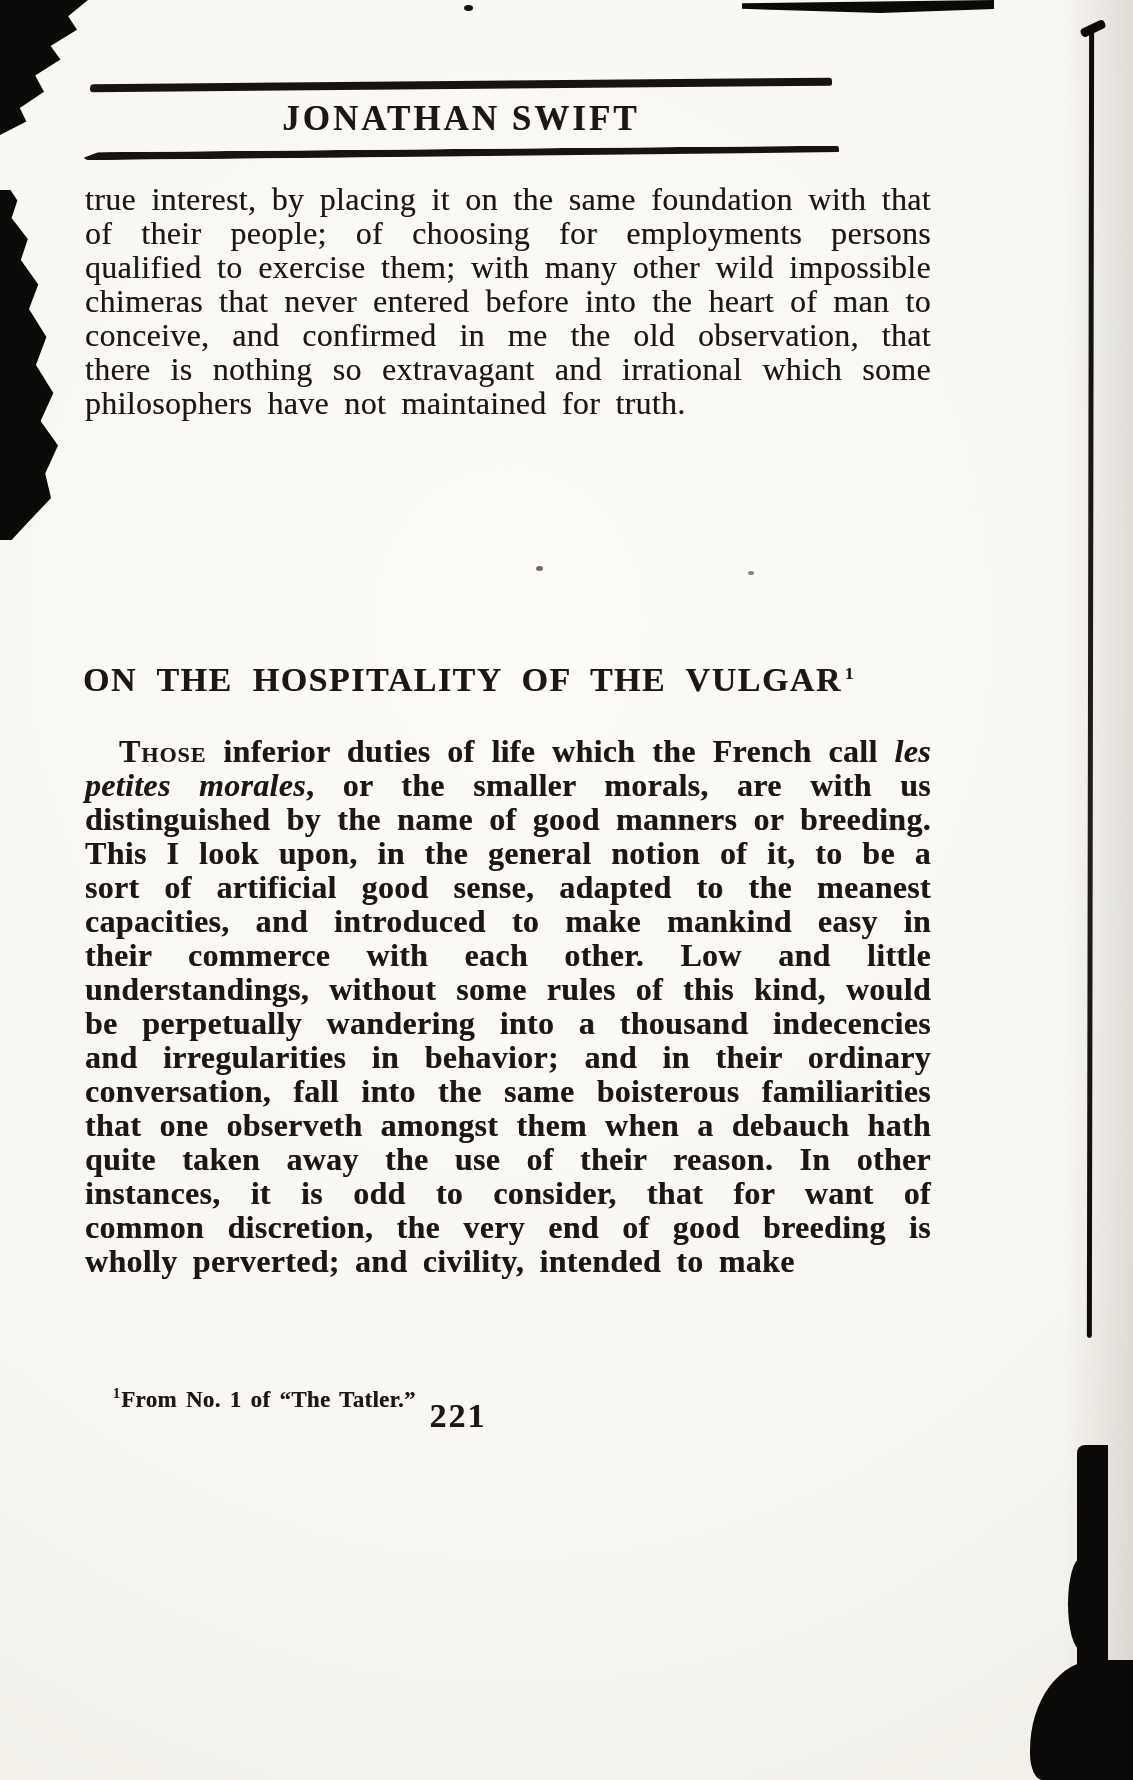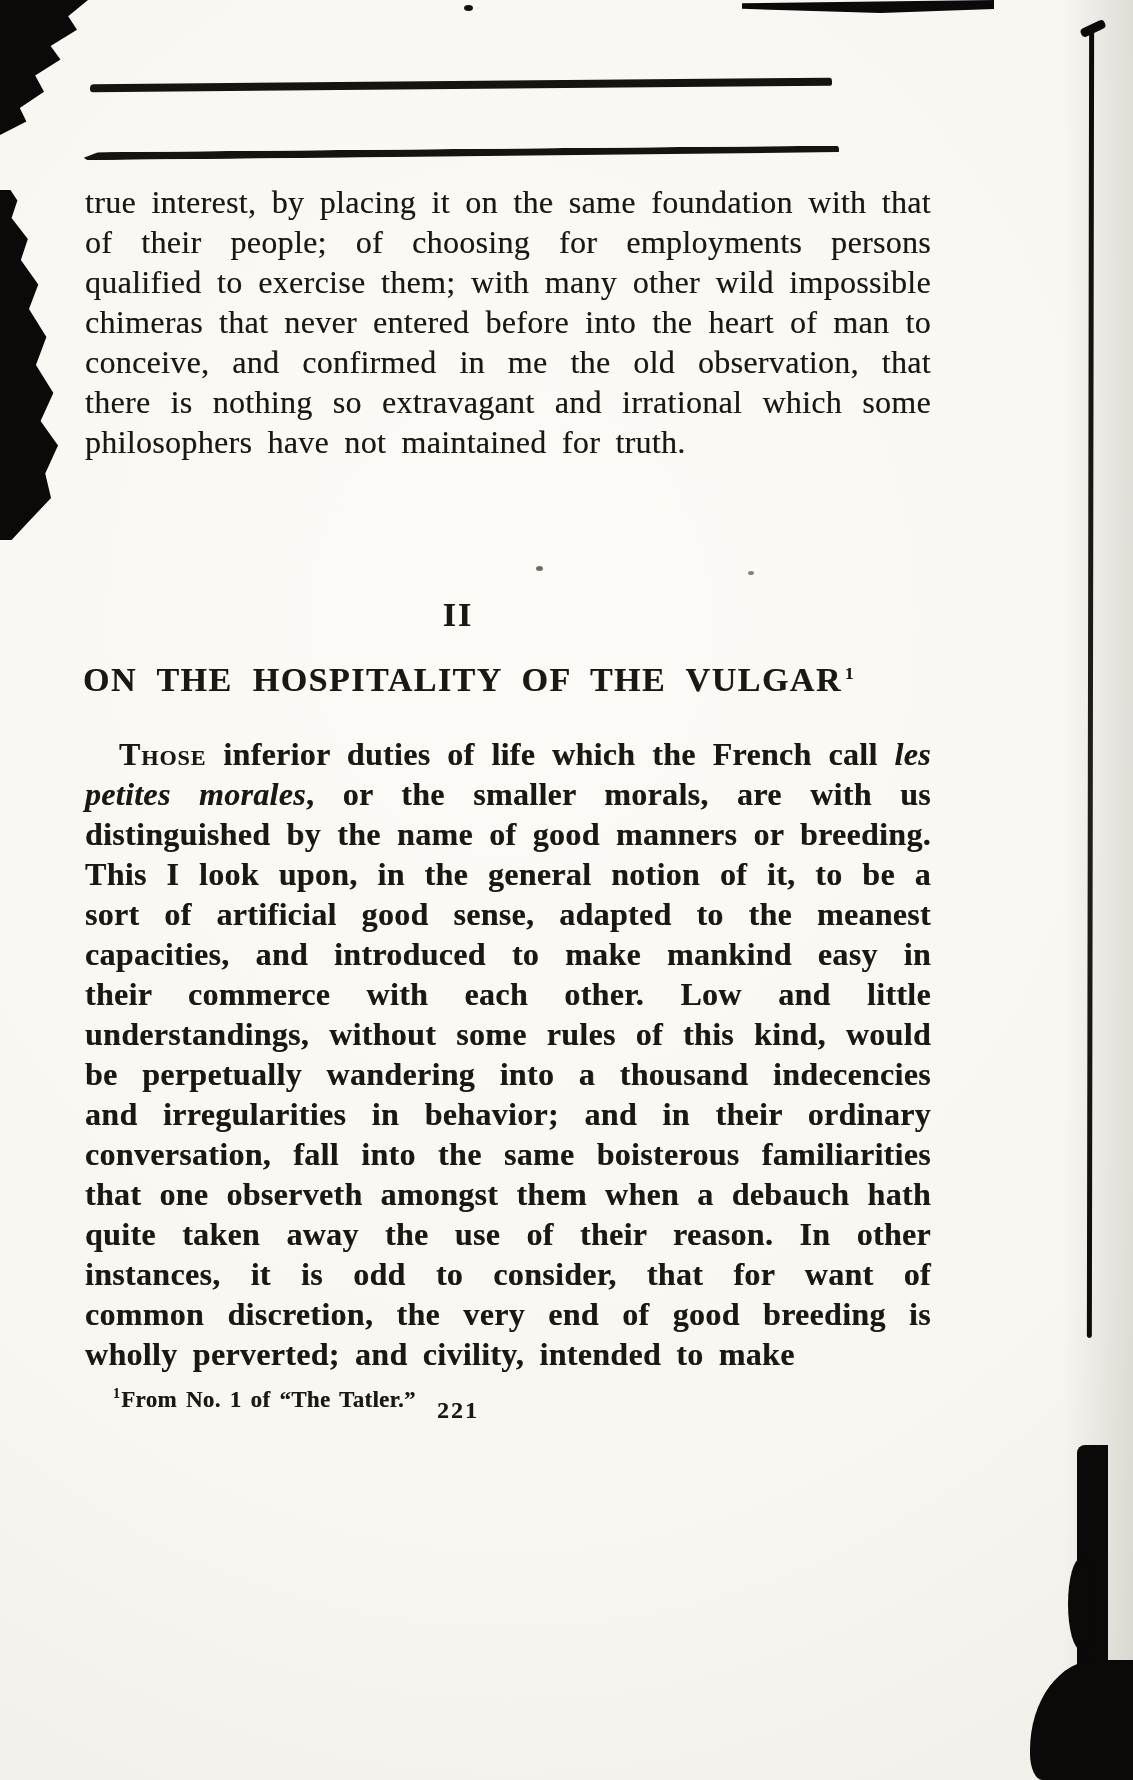--- a/index.html
+++ b/index.html
@@ -24,21 +24,21 @@
   .rule-below { left: 83px; top: 149px; width: 756px; height: 8px; transform: rotate(-0.5deg); border-radius: 2px 3px 3px 6px;
                 clip-path: polygon(0% 70%, 2% 0%, 100% 0%, 100% 80%, 3% 100%, 0% 100%); }
 
   
   .running-head {
     position: absolute; left: 90px; top: 99px; width: 742px; z-index: 2;
     text-align: center; font-size: 35px; font-weight: 700; letter-spacing: 3px;
   }
   .para {
     position: absolute; z-index: 2;
-    font-size: 32px; line-height: 40px;
+    font-size: 32px; line-height: 34px;
     text-align: justify; word-spacing: 7px; letter-spacing: 0.3px;
   }
   .para1 { left: 85px; top: 182px; width: 846px; }
   .para2 { left: 85px; top: 734px; width: 846px; text-indent: 34px; font-weight: bold; }
   .lead-smallcaps { font-variant: small-caps; letter-spacing: 1px; }
   .ital { font-style: italic; }
 
   .section-number {
     position: absolute; left: 85px; top: 596px; width: 746px; z-index: 2;
     text-align: center; font-size: 34px; font-weight: 700; letter-spacing: 2px;
@@ -50,21 +50,21 @@
   }
   .fn-mark { font-size: 0.5em; vertical-align: super; margin-left: 3px; }
   .fn-mark2 { font-size: 0.6em; vertical-align: super; margin-right: 1px; }
 
   .footnote {
     position: absolute; left: 113px; top: 1350px; width: 700px; z-index: 2;
     font-size: 23px; font-weight: 700; letter-spacing: 0.3px; word-spacing: 3px; margin-top: 36px;
   }
   .page-number {
     position: absolute; left: 85px; top: 1397px; width: 746px; z-index: 2;
-    text-align: center; font-size: 24px; font-weight: 700; letter-spacing: 2px;
+    text-align: center; font-size: 34px; font-weight: 700; letter-spacing: 2px;
   }
 
   
   .artifact { position: absolute; z-index: 3; background: #0b0a09; }
   .corner-tear {
     left: 0; top: 0; width: 110px; height: 135px;
     clip-path: polygon(0% 0%, 80% 0%, 62% 12%, 70% 22%, 46% 34%, 55% 44%, 32% 56%, 40% 68%, 18% 80%, 24% 90%, 0% 100%);
   }
   .top-edge-bar {
     left: 742px; top: 0; width: 252px; height: 13px;
@@ -105,25 +105,25 @@
   <div class="artifact right-top-tick"></div>
   <div class="artifact right-thick-bar"></div>
   <div class="artifact right-bump"></div>
   <div class="artifact corner-blob-bottom-right"></div>
   <div class="speck speck-top"></div>
   <div class="speck speck-mid-1"></div>
   <div class="speck speck-mid-2"></div>
   <div class="right-edge-shade"></div>
 
   <div class="rule rule-top"></div>
+  <h1 class="running-head ink">JONATHAN SWIFT</h1>
   <div class="rule rule-below"></div>
 
   <p class="para para1 ink">true interest, by placing it on the same foundation with that of their people; of choosing for employments persons qualified to exercise them; with many other wild impossible chimeras that never entered before into the heart of man to conceive, and confirmed in me the old observation, that there is nothing so extravagant and irrational which some philosophers have not maintained for truth.</p>
 
-  <div class="section-number ink">II</div>
 
   <h2 class="section-title ink"><span>ON THE HOSPITALITY OF THE VULGAR</span><sup class="fn-mark">1</sup></h2>
 
   <p class="para para2 ink"><span class="lead-smallcaps">Those</span><span> inferior duties of life which the French call </span><em class="ital">les petites morales</em><span>, or the smaller morals, are with us distinguished by the name of good manners or breeding. This I look upon, in the general notion of it, to be a sort of artificial good sense, adapted to the meanest capacities, and introduced to make mankind easy in their commerce with each other. Low and little understandings, without some rules of this kind, would be perpetually wandering into a thousand indecencies and irregularities in behavior; and in their ordinary conversation, fall into the same boisterous familiarities that one observeth amongst them when a debauch hath quite taken away the use of their reason. In other instances, it is odd to consider, that for want of common discretion, the very end of good breeding is wholly perverted; and civility, intended to make</span></p>
 
   <p class="footnote ink"><sup class="fn-mark2">1</sup><span>From No. 1 of “The Tatler.”</span></p>
 
   <div class="page-number ink">221</div>
 
 </div>

